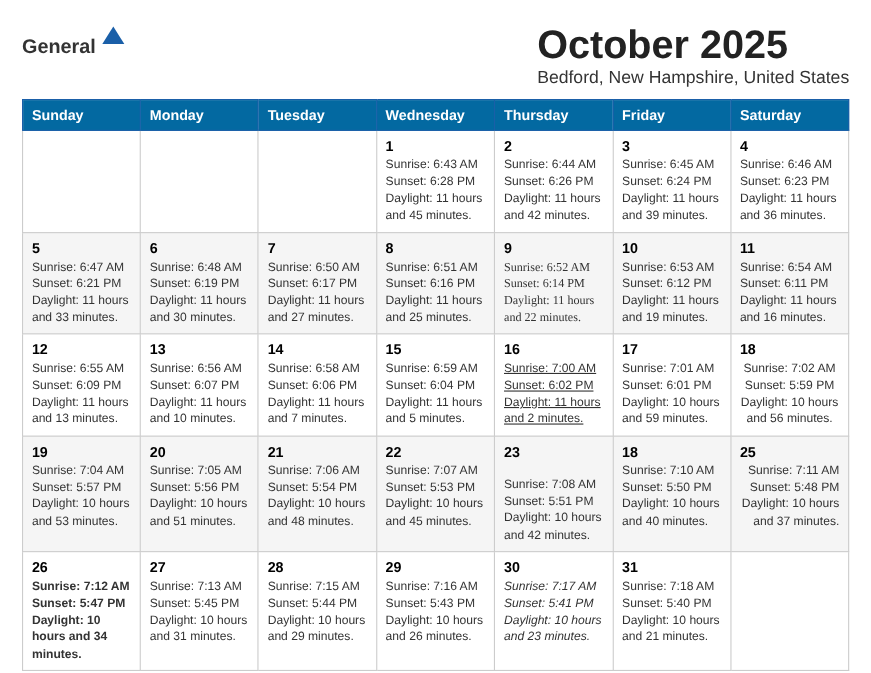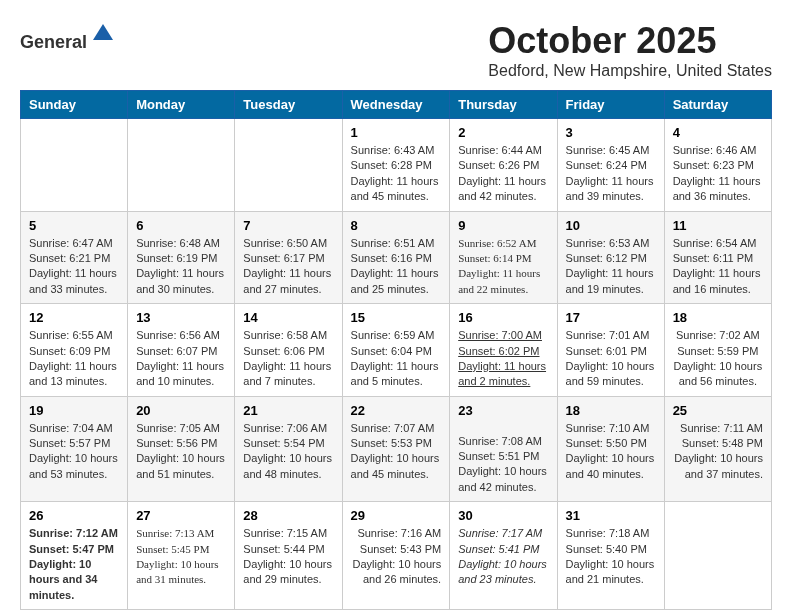--- a/index.html
+++ b/index.html
@@ -278,33 +278,33 @@
       </tr>
       <tr class="row-white">
         <td>
           <div class="day-num">26</div>
           <div class="day-info" style="white-space: pre-line; font-weight: bold;">Sunrise: 7:12 AM
 Sunset: 5:47 PM
 Daylight: 10 hours and 34 minutes.</div>
         </td>
         <td>
           <div class="day-num">27</div>
-          <div class="day-info" style="white-space: pre-line; font-family: Liberation Serif, serif;">Sunrise: 7:13 AM
+          <div class="day-info" style="white-space: pre-line;">Sunrise: 7:13 AM
 Sunset: 5:45 PM
 Daylight: 10 hours and 31 minutes.</div>
         </td>
         <td>
           <div class="day-num">28</div>
           <div class="day-info" style="white-space: pre-line;">Sunrise: 7:15 AM
 Sunset: 5:44 PM
 Daylight: 10 hours and 29 minutes.</div>
         </td>
         <td>
           <div class="day-num">29</div>
-          <div class="day-info" style="white-space: pre-line; text-align: right;">Sunrise: 7:16 AM
+          <div class="day-info" style="white-space: pre-line;">Sunrise: 7:16 AM
 Sunset: 5:43 PM
 Daylight: 10 hours and 26 minutes.</div>
         </td>
         <td>
           <div class="day-num">30</div>
           <div class="day-info" style="white-space: pre-line; font-style: italic;">Sunrise: 7:17 AM
 Sunset: 5:41 PM
 Daylight: 10 hours and 23 minutes.</div>
         </td>
         <td>

